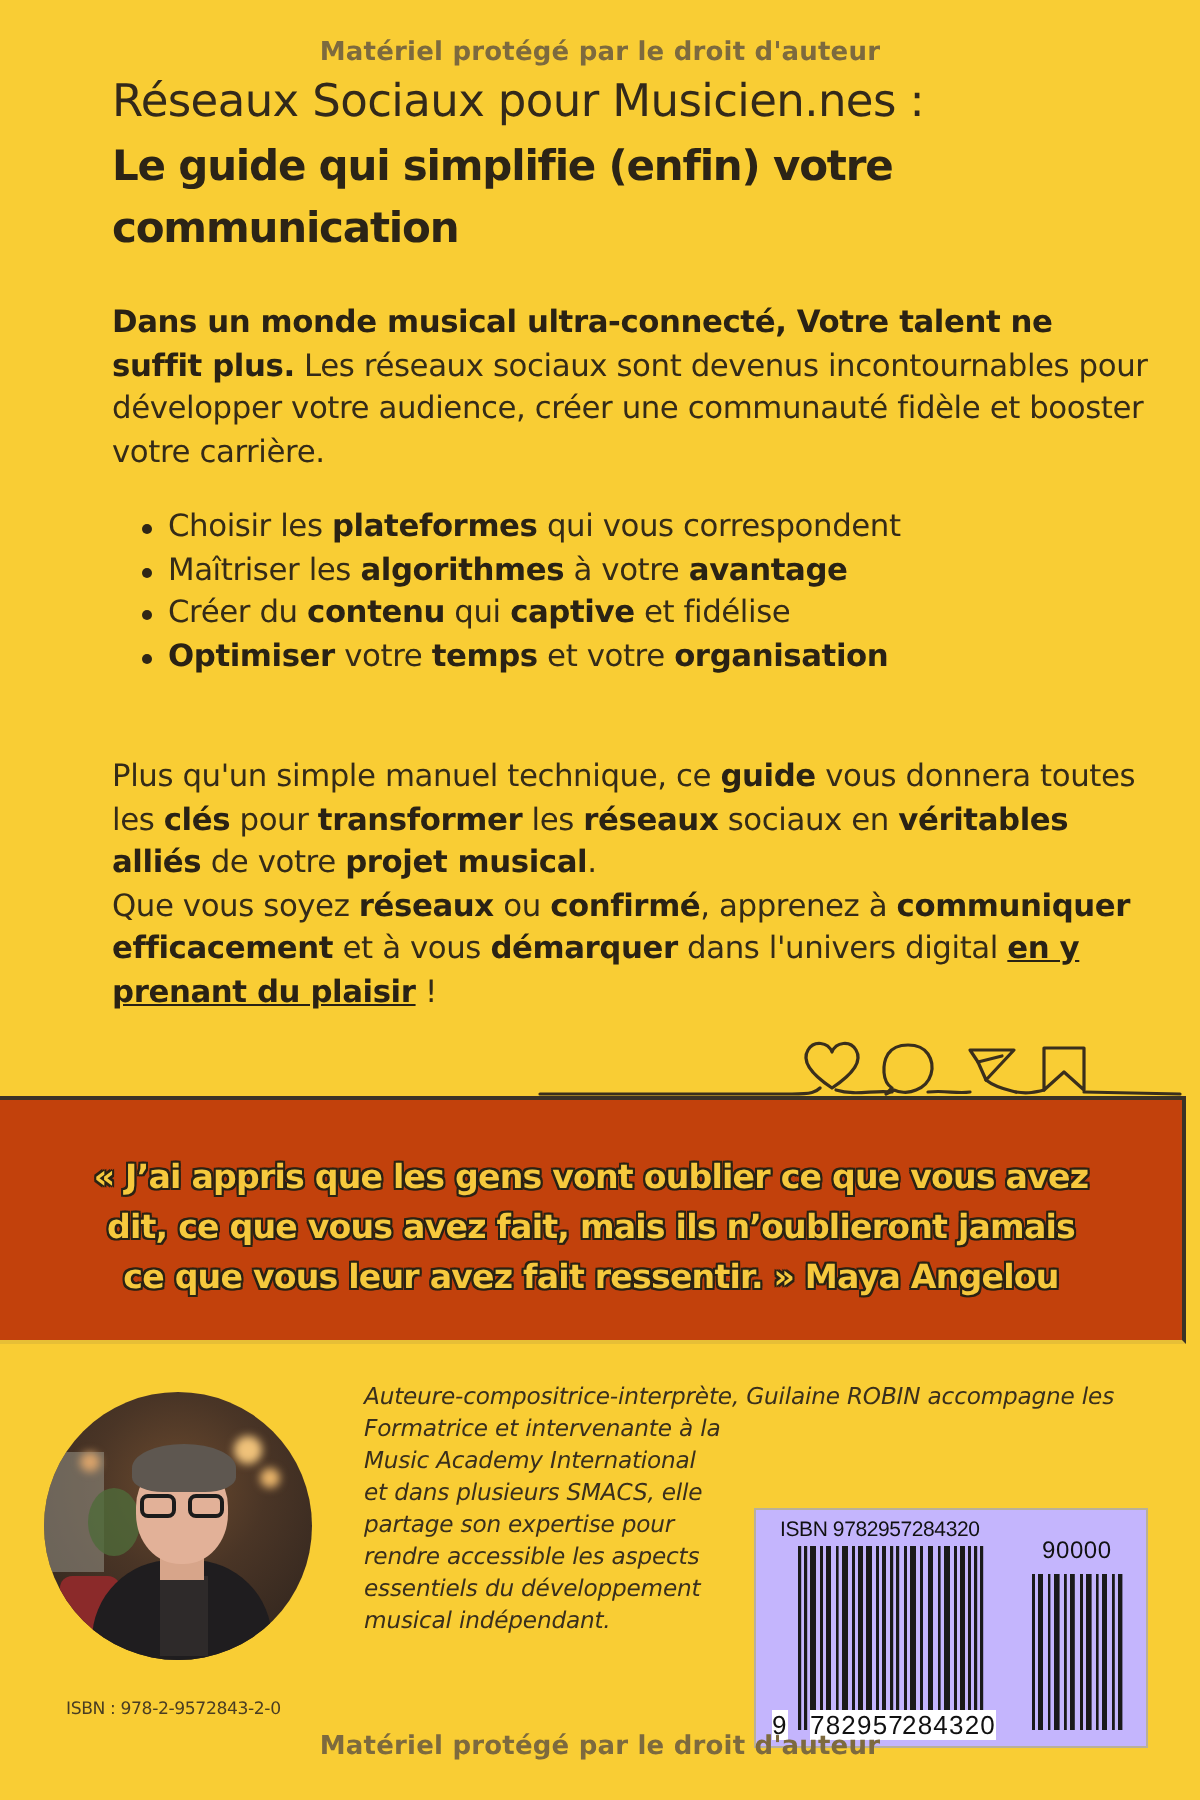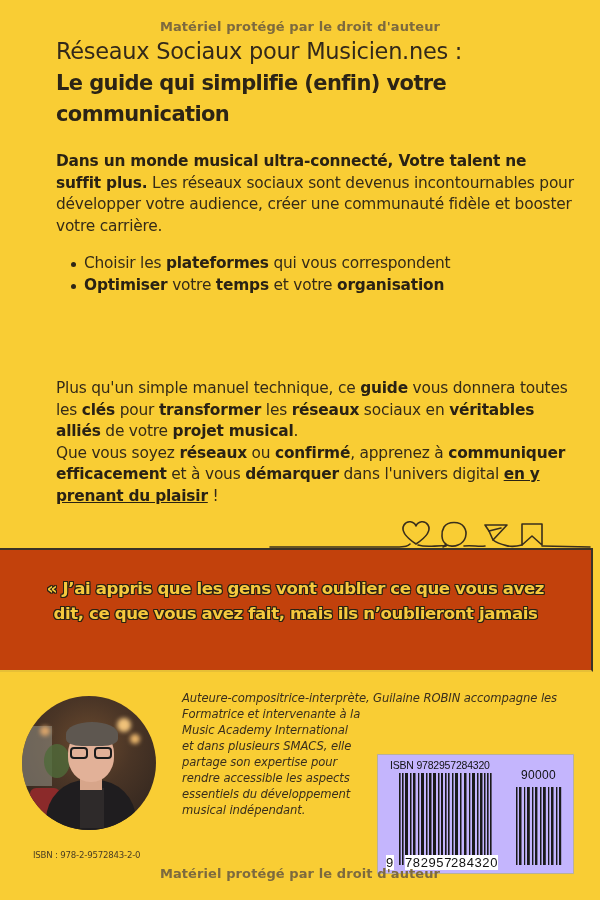--- a/index.html
+++ b/index.html
@@ -117,20 +117,22 @@
 <div class="watermark wm-top">Matériel protégé par le droit d'auteur</div>
 
 <h1 class="title-main">Réseaux Sociaux pour Musicien.nes :</h1>
 <h2 class="title-sub">Le guide qui simplifie (enfin) votre communication</h2>
 
 <p class="body-text intro"><b>Dans un monde musical ultra-connecté, Votre talent ne suffit plus.</b><span> Les réseaux sociaux sont devenus incontournables pour développer votre audience, créer une communauté fidèle et booster votre carrière.</span></p>
 
 <div class="body-text discover">
   <ul>
     <li><span>Choisir les </span><b>plateformes</b><span> qui vous correspondent</span></li>
+    <li><span>Maîtriser les </span><b>algorithmes</b><span> à votre </span><b>avantage</b></li>
+    <li><span>Créer du </span><b>contenu</b><span> qui </span><b>captive</b><span> et fidélise</span></li>
     <li><b>Optimiser</b><span> votre </span><b>temps</b><span> et votre </span><b>organisation</b></li>
   </ul>
 </div>
 
 <div class="body-text more">
   <div><span>Plus qu'un simple manuel technique, ce </span><b>guide</b><span> vous donnera toutes les </span><b>clés</b><span> pour </span><b>transformer</b><span> les </span><b>réseaux</b><span> sociaux en </span><b>véritables alliés</b><span> de votre </span><b>projet musical</b><span>.</span></div>
   <div><span>Que vous soyez </span><b>réseaux</b><span> ou </span><b>confirmé</b><span>, apprenez à </span><b>communiquer efficacement</b><span> et à vous </span><b>démarquer</b><span> dans l'univers digital </span><b><u>en y prenant du plaisir</u></b><span> !</span></div>
 </div>
 
 <svg class="social-line" width="325" height="30" viewBox="0 0 325 30" fill="none" stroke="#3a2f1c" stroke-width="1.6" stroke-linecap="round" stroke-linejoin="round">
@@ -152,20 +154,21 @@
   <g>
     <path d="M254 25 L254 4 L274 4 L274 25 L264 16 Z"></path>
   </g>
   <path d="M274 26 L322 27"></path>
 </svg>
 
 <div class="quote-band">
   <div class="quote-text">
     <div>« J’ai appris que les gens vont oublier ce que vous avez</div>
     <div>dit, ce que vous avez fait, mais ils n’oublieront jamais</div>
+    <div>ce que vous leur avez fait ressentir. » Maya Angelou</div>
   </div>
 </div>
 
 <div class="avatar">
   <div class="window"></div>
   <div class="plant"></div>
   <div class="bg-light1"></div>
   <div class="bg-light2"></div>
   <div class="bg-light3"></div>
   <div class="red-seat"></div>

